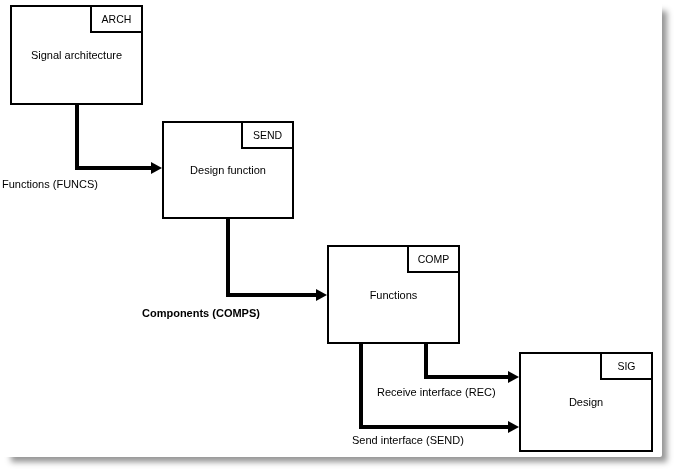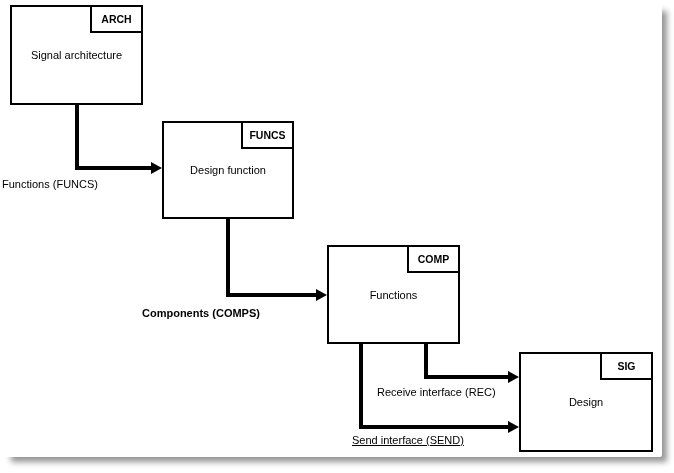--- a/index.html
+++ b/index.html
@@ -44,21 +44,20 @@
     top: -2px;
     right: -2px;
     width: 53px;
     height: 28px;
     border: 2px solid #000000;
     background: #ffffff;
     display: flex;
     align-items: center;
     justify-content: center;
     font-size: 10.5px;
-    font-weight: bold;
   }
   .n0 { left: 10px;  top: 5px;   width: 133px; height: 100px; }
   .n1 { left: 162px; top: 121px; width: 132px; height: 98px;  }
   .n2 { left: 327px; top: 245px; width: 133px; height: 99px;  }
   .n3 { left: 519px; top: 352px; width: 134px; height: 100px; }
 
   .seg {
     position: absolute;
     background: #000000;
   }
@@ -86,36 +85,36 @@
 
   .edge-label {
     position: absolute;
     font-size: 11px;
     line-height: 14px;
     white-space: nowrap;
   }
   .el0 { left: 2px;   top: 177px; }
   .el1 { left: 142px; top: 306px; font-weight: bold; }
   .el2 { left: 377px; top: 385px; }
-  .el3 { left: 352px; top: 433px; text-decoration: underline; }
+  .el3 { left: 352px; top: 433px; }
 </style>
 </head>
 <body>
 
 <div class="stage">
   <div class="canvas">
 
     <div class="node n0">
       <span>Signal architecture</span>
       <span class="node-tag">ARCH</span>
     </div>
 
     <div class="node n1">
       <span>Design function</span>
-      <span class="node-tag">FUNCS</span>
+      <span class="node-tag">SEND</span>
     </div>
 
     <div class="node n2">
       <span>Functions</span>
       <span class="node-tag">COMP</span>
     </div>
 
     <div class="node n3">
       <span>Design</span>
       <span class="node-tag">SIG</span>

